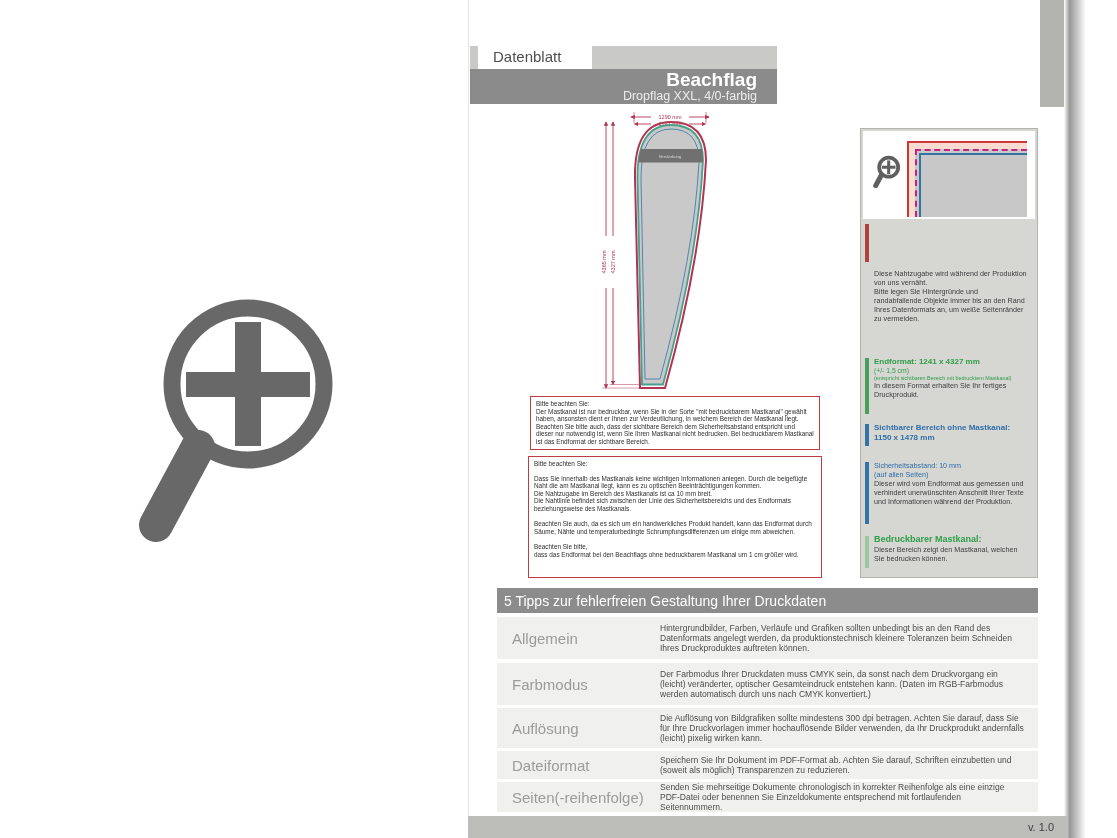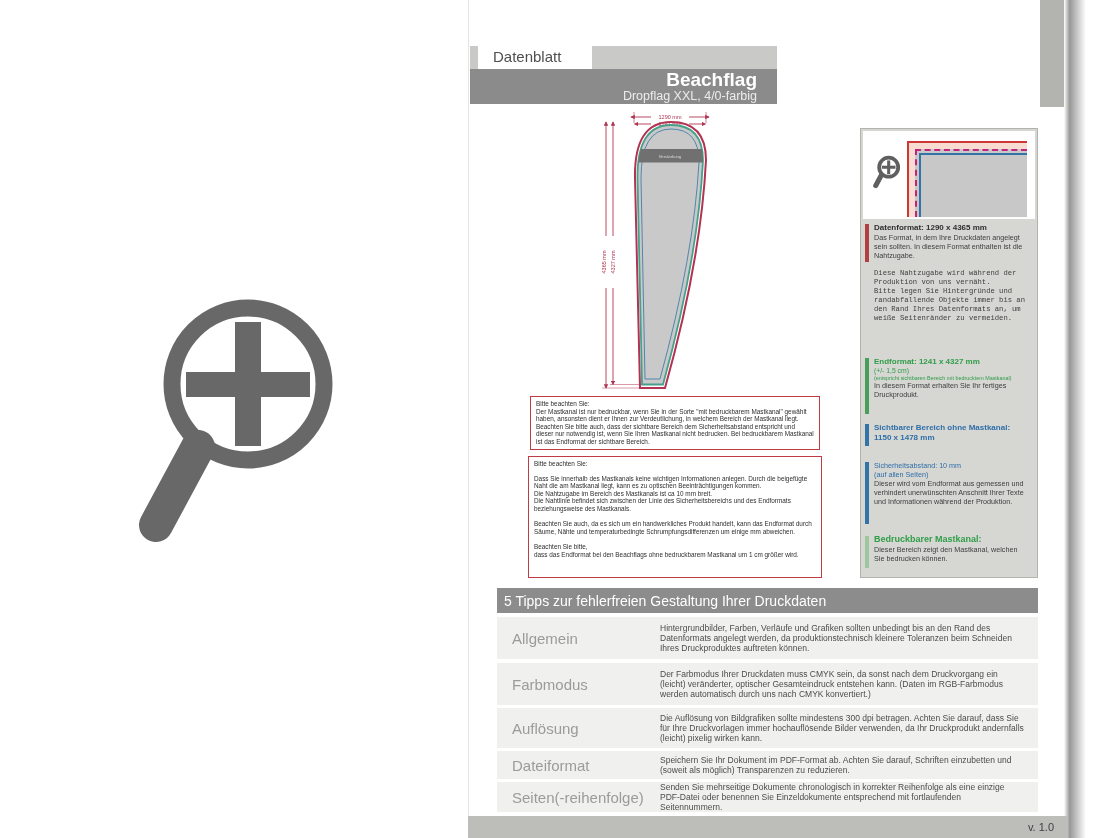--- a/index.html
+++ b/index.html
@@ -170,27 +170,23 @@
       </svg>
       <div id="detail-diagram">
         <div id="detail-pink"></div>
         <div id="detail-gray"></div>
         <div id="detail-blue"></div>
       </div>
     </div>
 
     <div class="panel-section" style="top:94px;height:46px;">
       <div class="panel-bar" style="height:38px;background:#b34040;"></div>
-      <div class="panel-content">
-        <div class="panel-h h-dark">Datenformat: 1290 x 4365 mm</div>
-        <div>Das Format, in dem Ihre Druckdaten angelegt sein sollten. In diesem Format enthalten ist die Nahtzugabe.</div>
-      </div>
-    </div>
-
-    <div class="panel-section" style="top:140px;height:82px;font-family:Liberation Mono, monospace;">
+    </div>
+
+    <div class="panel-section" style="top:140px;height:82px;">
       <div class="panel-content pre">Diese Nahtzugabe wird während der Produktion von uns vernäht.
 Bitte legen Sie Hintergründe und randabfallende Objekte immer bis an den Rand Ihres Datenformats an, um weiße Seitenränder zu vermeiden.</div>
     </div>
 
     <div class="panel-section" style="top:228px;height:60px;">
       <div class="panel-bar" style="height:56px;background:#4a9e5c;"></div>
       <div class="panel-content">
         <div class="panel-h h-green">Endformat: 1241 x 4327 mm</div>
         <div class="sub-green">(+/- 1,5 cm)</div>
         <div class="sub-tiny">(entspricht sichtbaren Bereich mit bedrucktem Mastkanal)</div>

